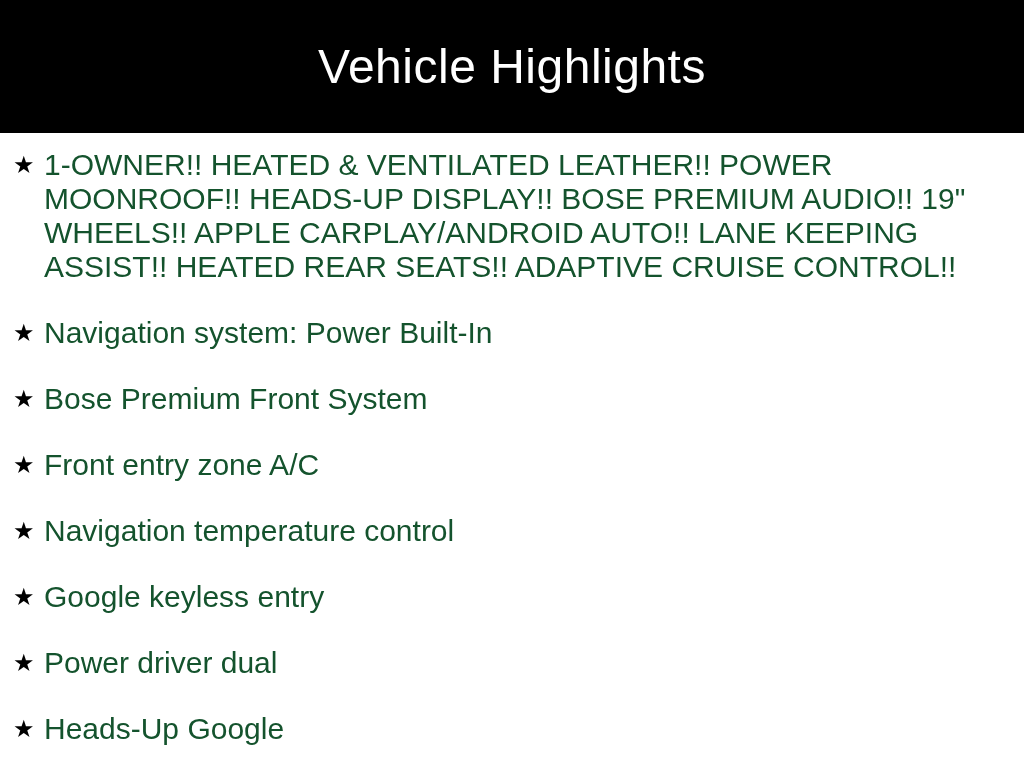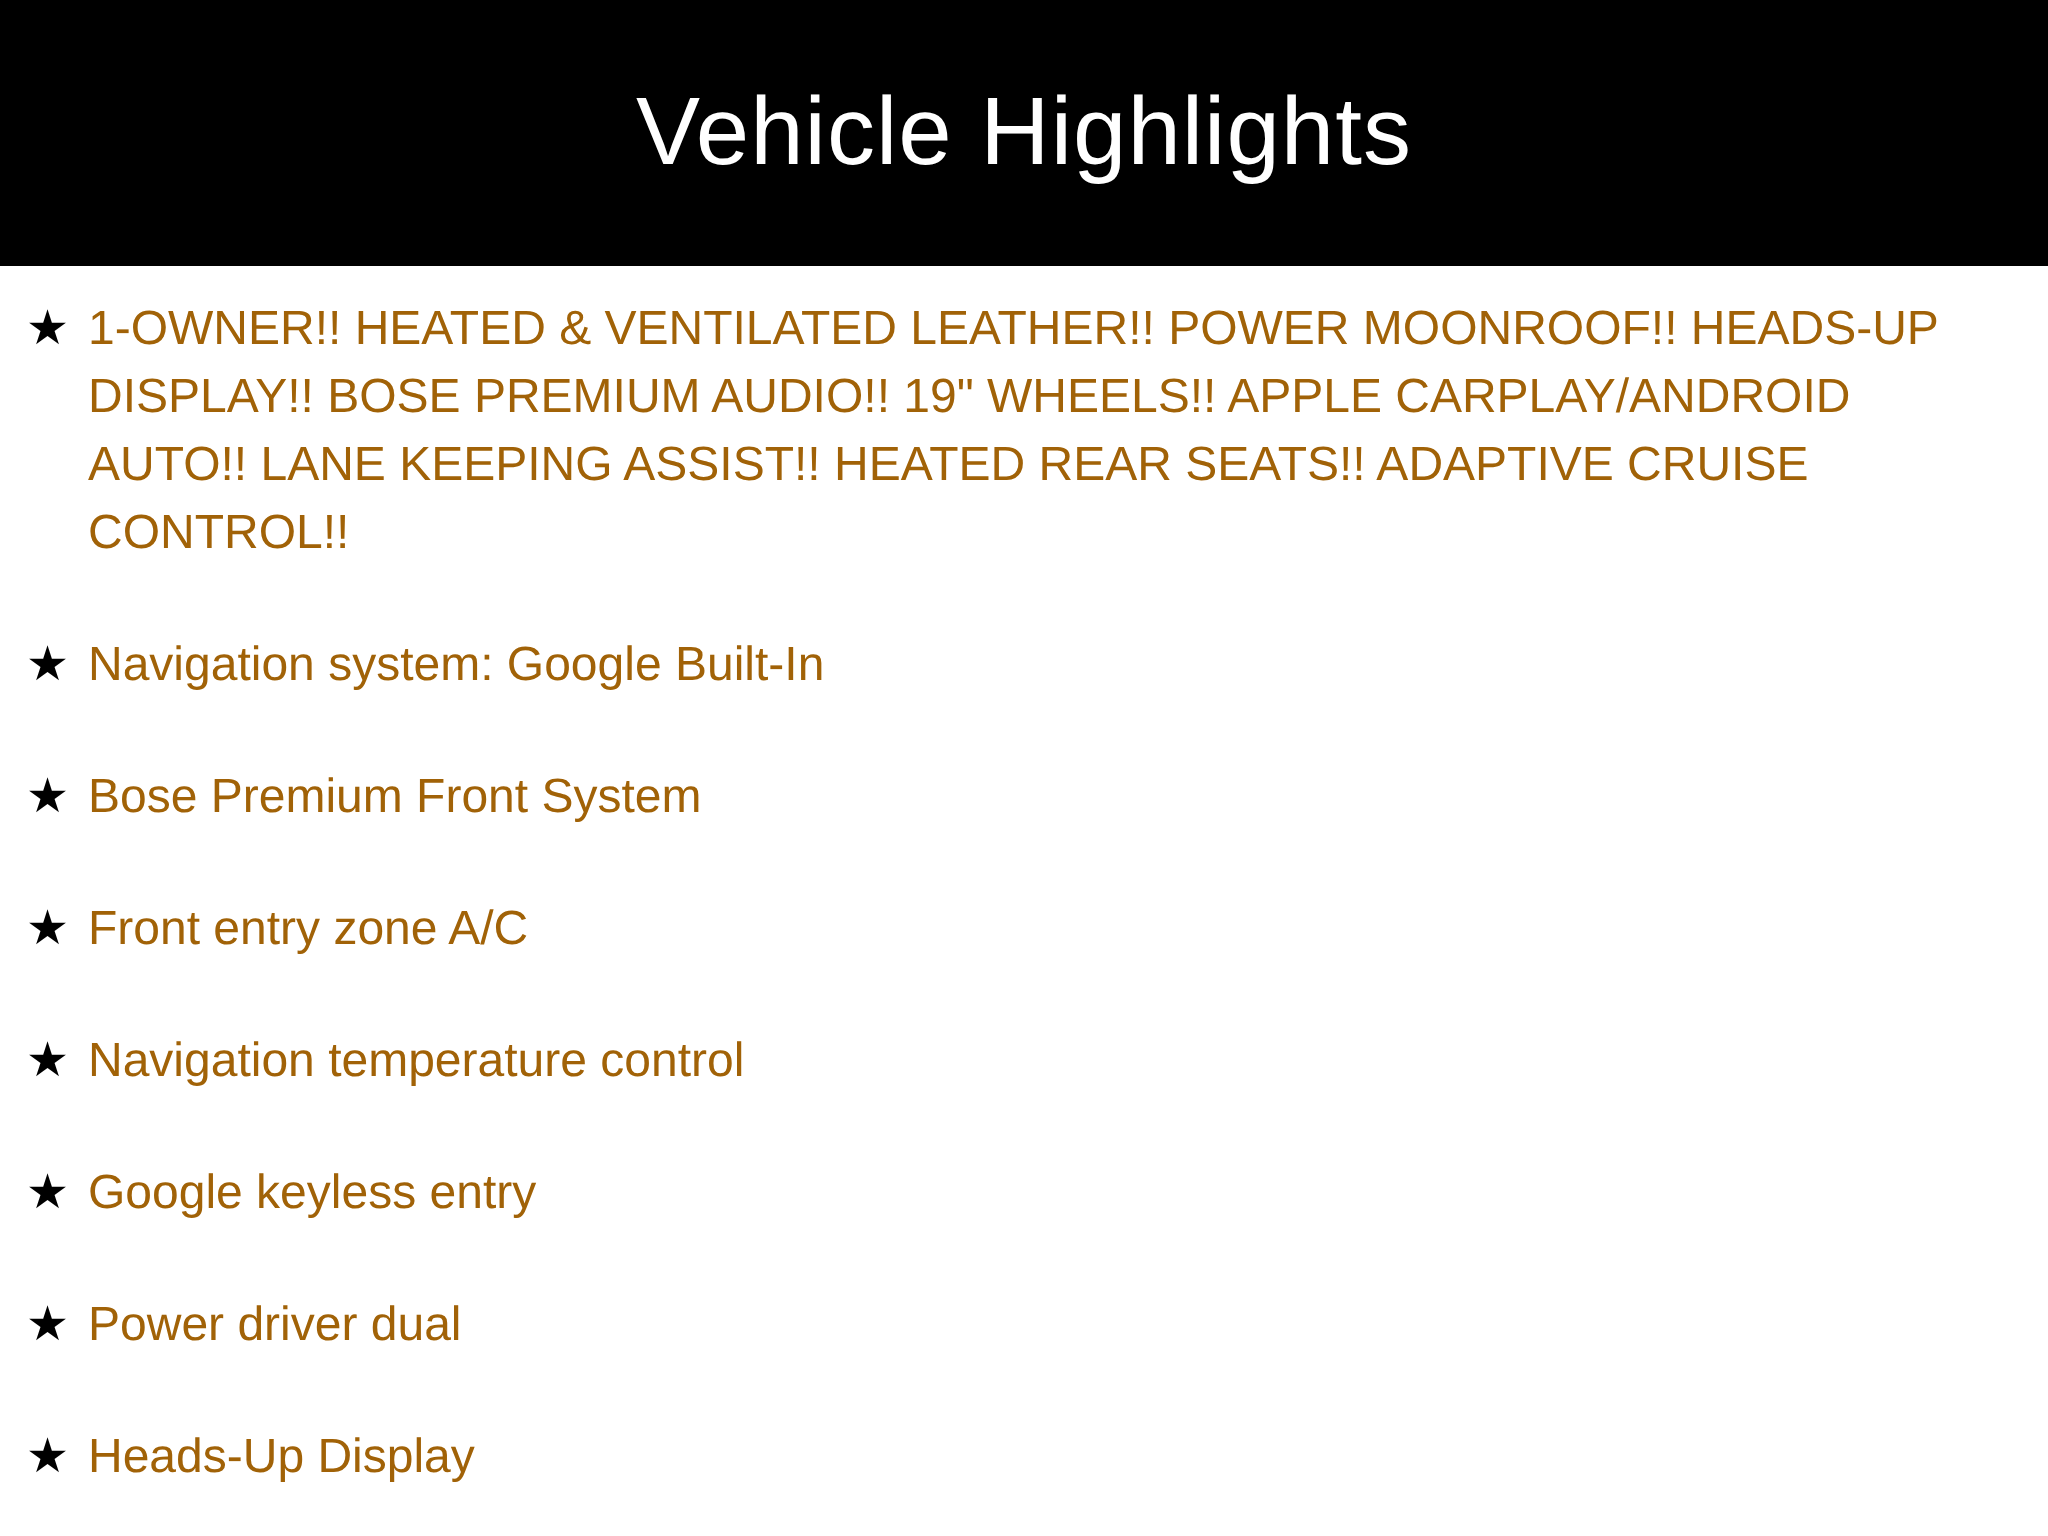--- a/index.html
+++ b/index.html
@@ -45,43 +45,43 @@
   }
   .star {
     flex: 0 0 31px;
     width: 31px;
     font-size: 24px;
     line-height: 34px;
     color: #000000;
   }
   .item-text {
     width: 950px;
-    font-size: 24px;
+    font-size: 30px;
     line-height: 34px;
-    color: #a16207;
+    color: #14532d;
   }
 </style>
 </head>
 <body>
 
 <div class="header">
   <div class="header-title">Vehicle Highlights</div>
 </div>
 
 <div class="content">
   <ul class="highlights">
 
       <li>
         <span class="star">★</span>
         <span class="item-text">1-OWNER!! HEATED &amp; VENTILATED LEATHER!! POWER MOONROOF!! HEADS-UP DISPLAY!! BOSE PREMIUM AUDIO!! 19" WHEELS!! APPLE CARPLAY/ANDROID AUTO!! LANE KEEPING ASSIST!! HEATED REAR SEATS!! ADAPTIVE CRUISE CONTROL!!</span>
       </li>
 
       <li>
         <span class="star">★</span>
-        <span class="item-text">Navigation system: Google Built-In</span>
+        <span class="item-text">Navigation system: Power Built-In</span>
       </li>
 
       <li>
         <span class="star">★</span>
         <span class="item-text">Bose Premium Front System</span>
       </li>
 
       <li>
         <span class="star">★</span>
         <span class="item-text">Front entry zone A/C</span>
@@ -97,16 +97,16 @@
         <span class="item-text">Google keyless entry</span>
       </li>
 
       <li>
         <span class="star">★</span>
         <span class="item-text">Power driver dual</span>
       </li>
 
       <li>
         <span class="star">★</span>
-        <span class="item-text">Heads-Up Display</span>
+        <span class="item-text">Heads-Up Google</span>
       </li>
     </ul>
 </div>
 
 </body></html>

